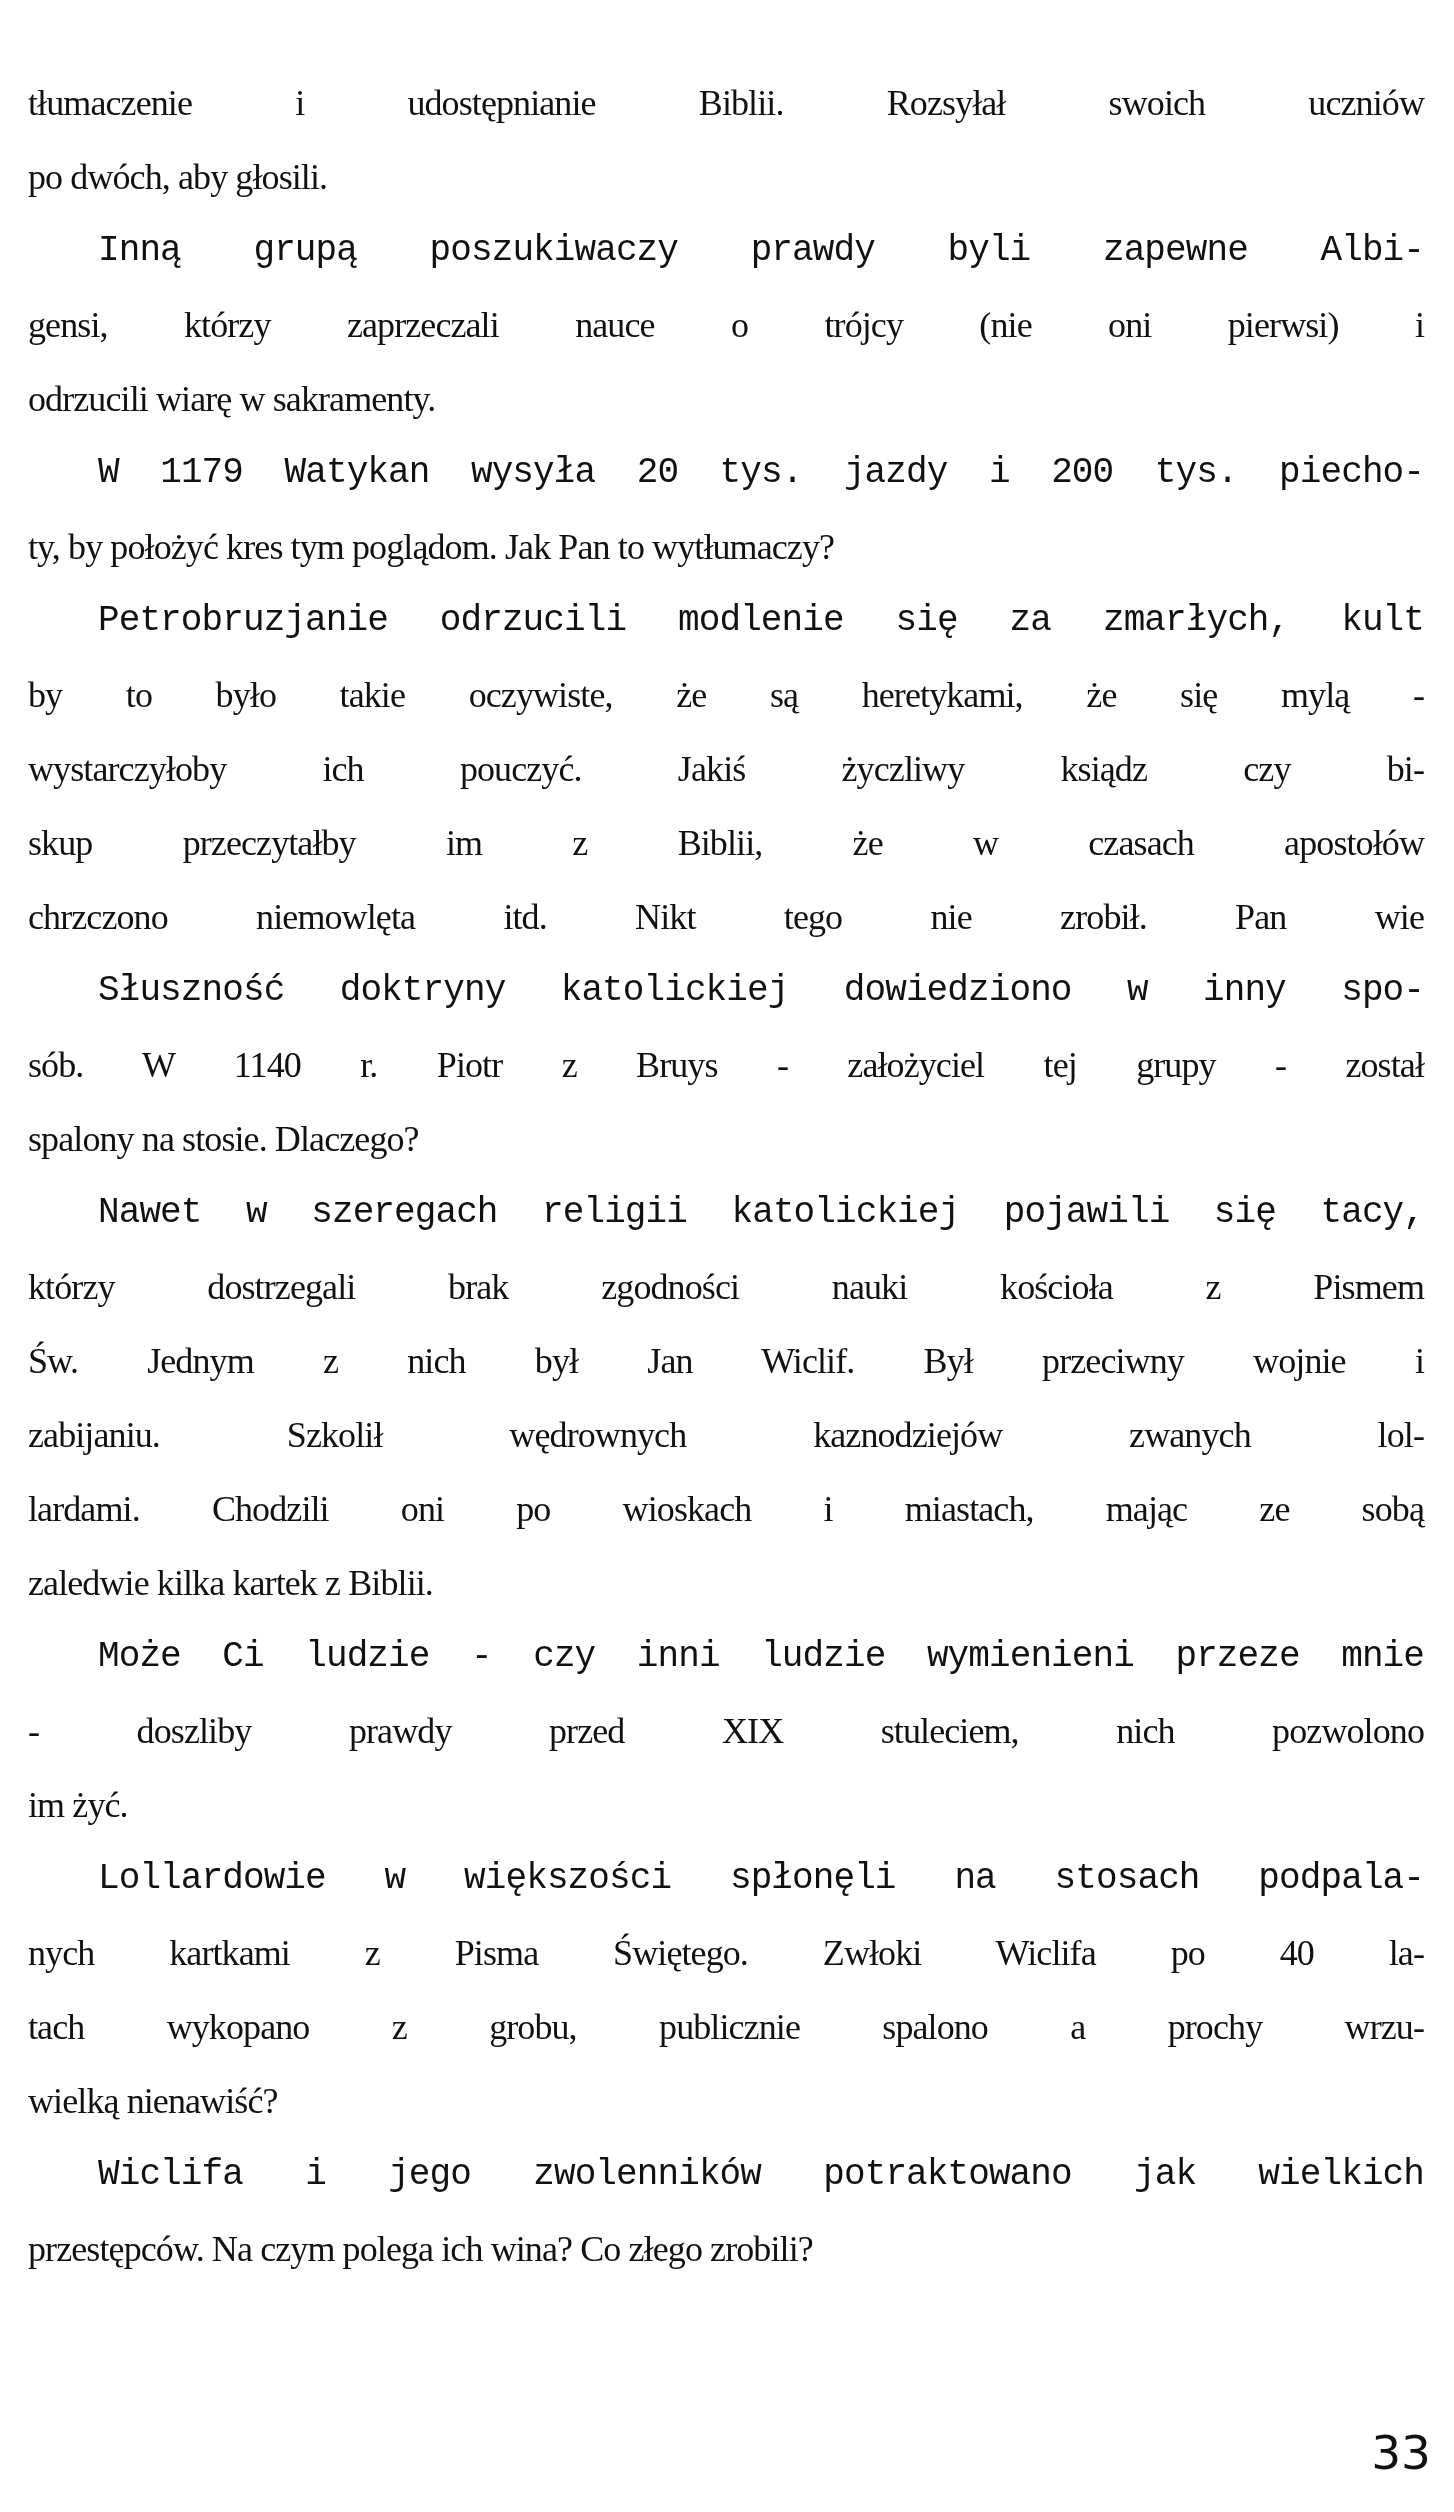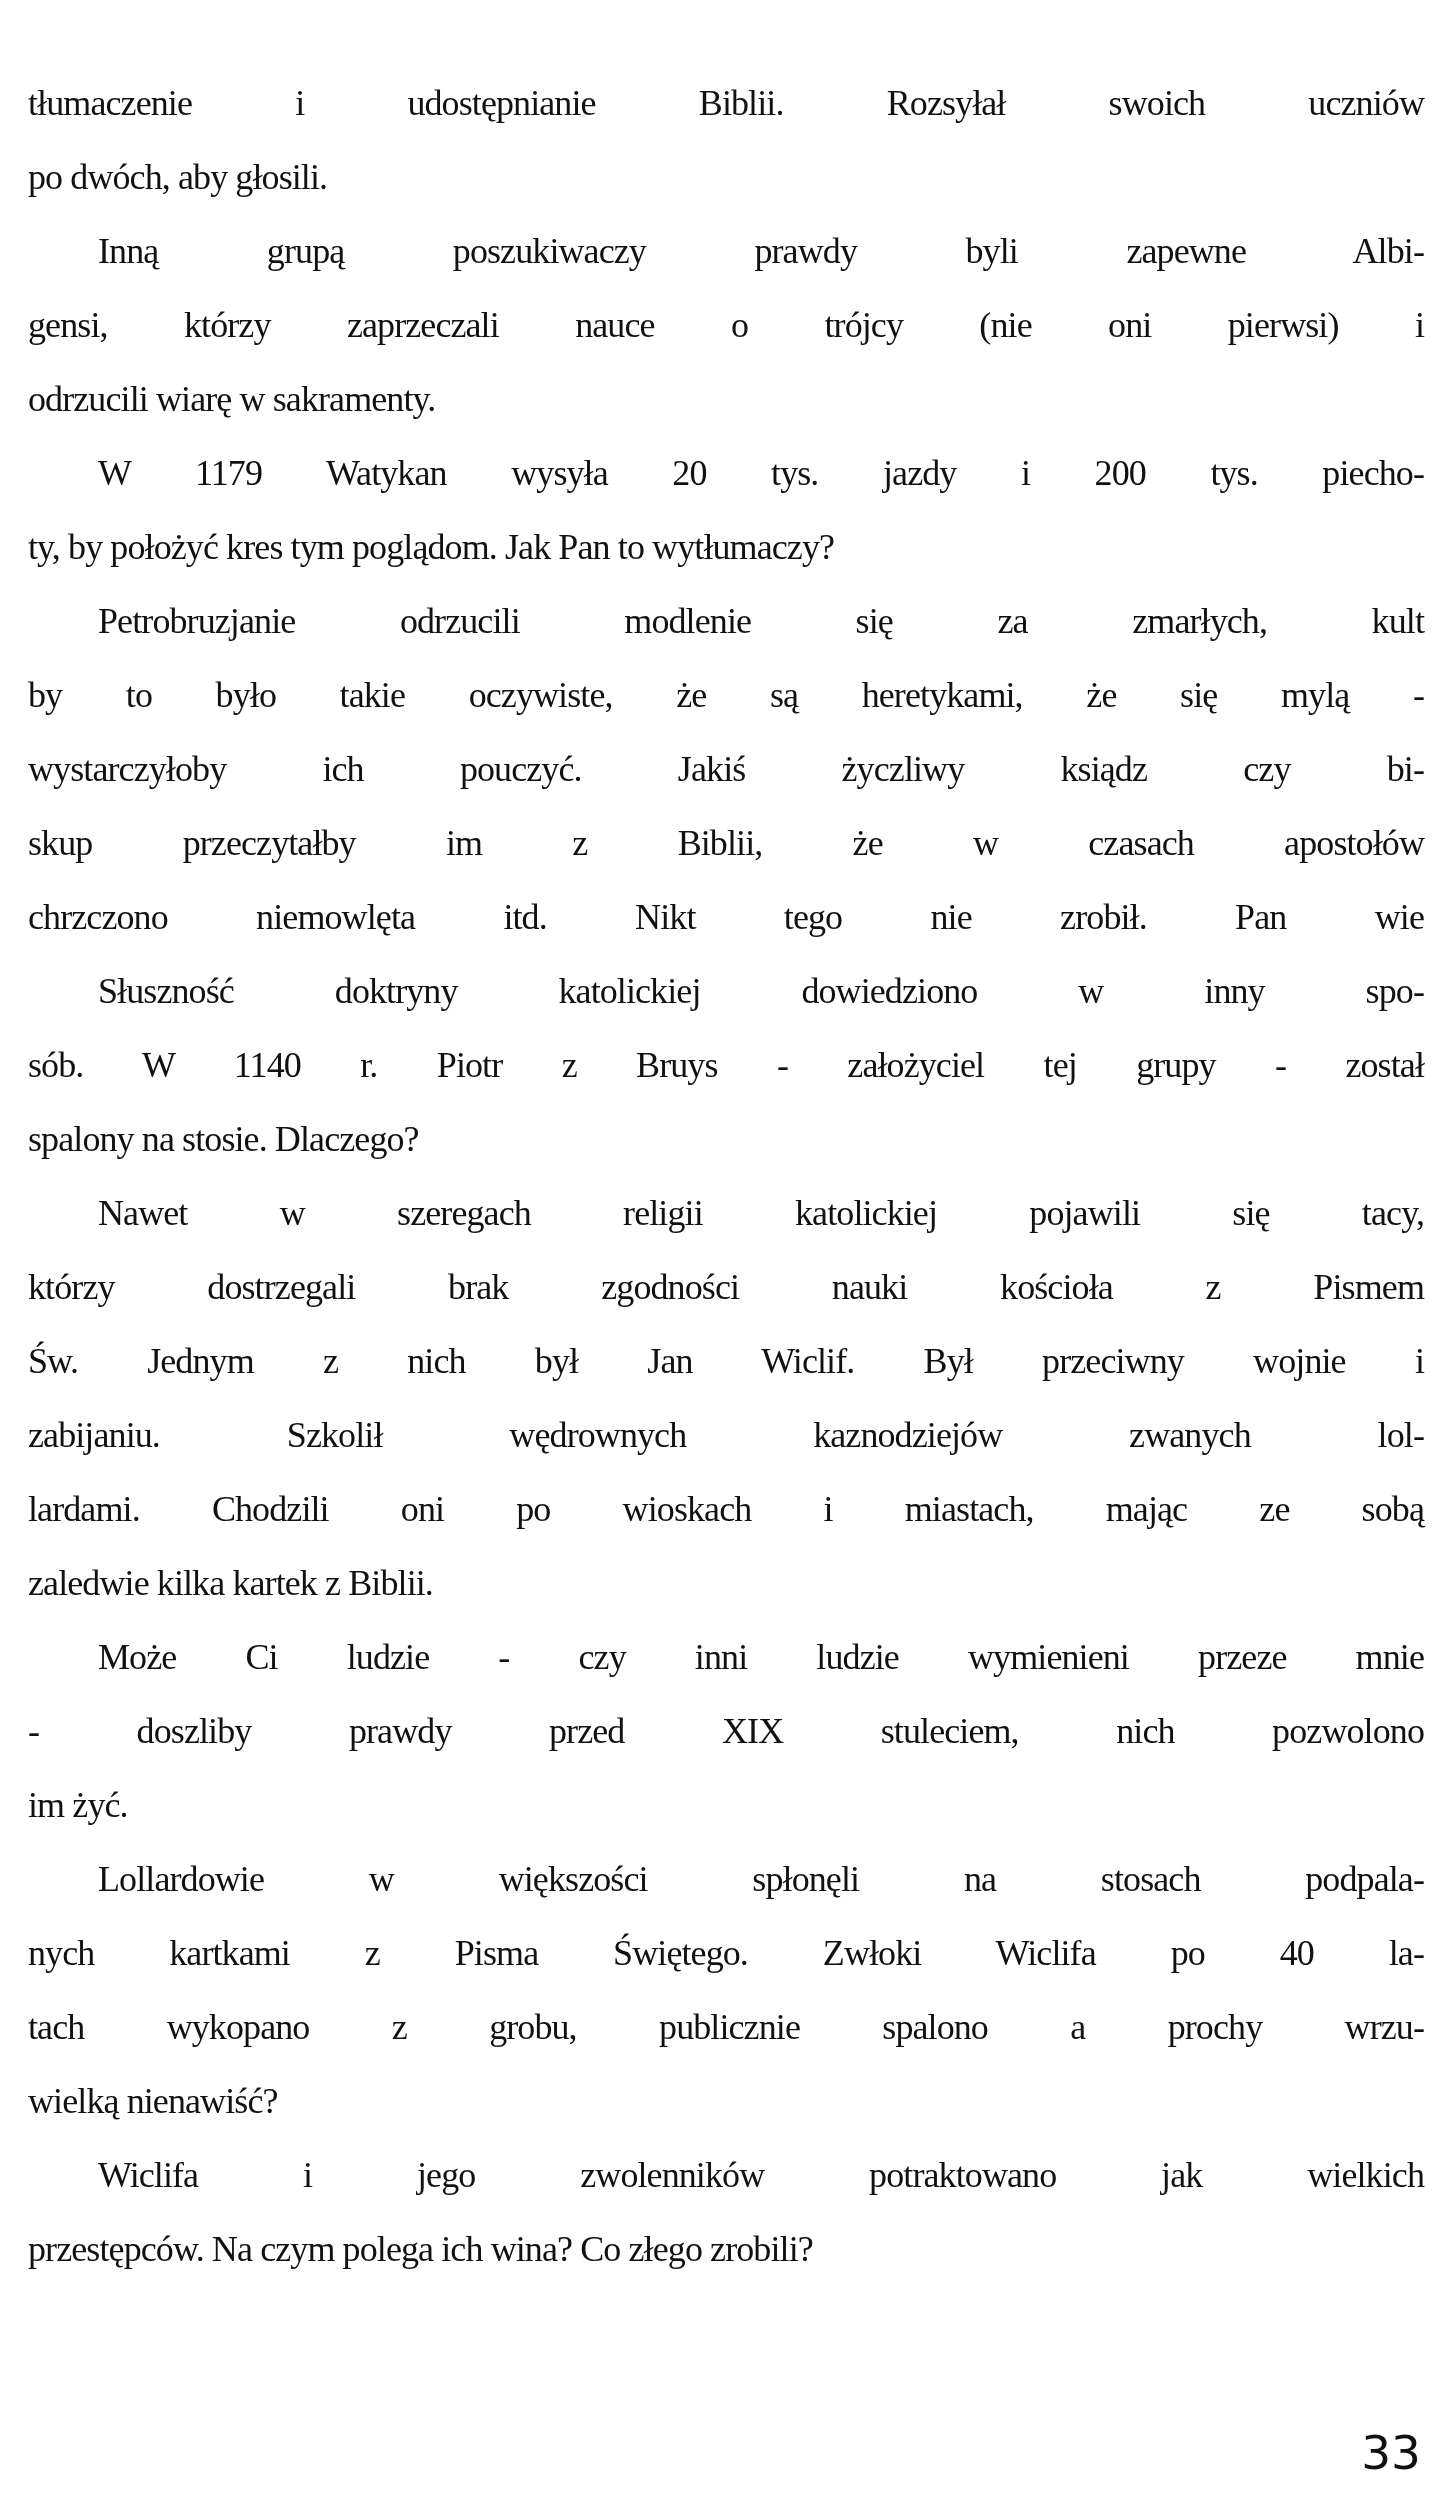--- a/index.html
+++ b/index.html
@@ -36,27 +36,28 @@
     }
     .line {
       display: block;
       white-space: nowrap;
       height: 74px;
       text-align: justify;
       text-align-last: justify;
     }
     .line.indent {
       padding-left: 70px;
+      font-family: Liberation Mono, monospace;
     }
     .line.last {
       text-align-last: left;
     }
     .page-number {
       position: absolute;
-      right: 33px;
+      right: 23px;
       top: 2427px;
       font-family: "DejaVu Sans", "Liberation Sans", sans-serif;
       font-size: 47px;
       line-height: 51px;
       color: #111111;
       letter-spacing: 0px;
     }
   </style>
 </head>
 <body>

